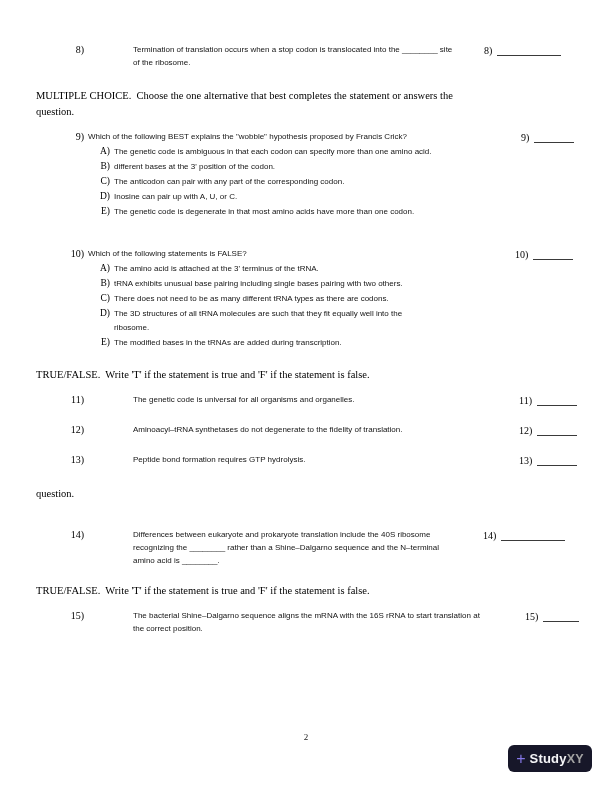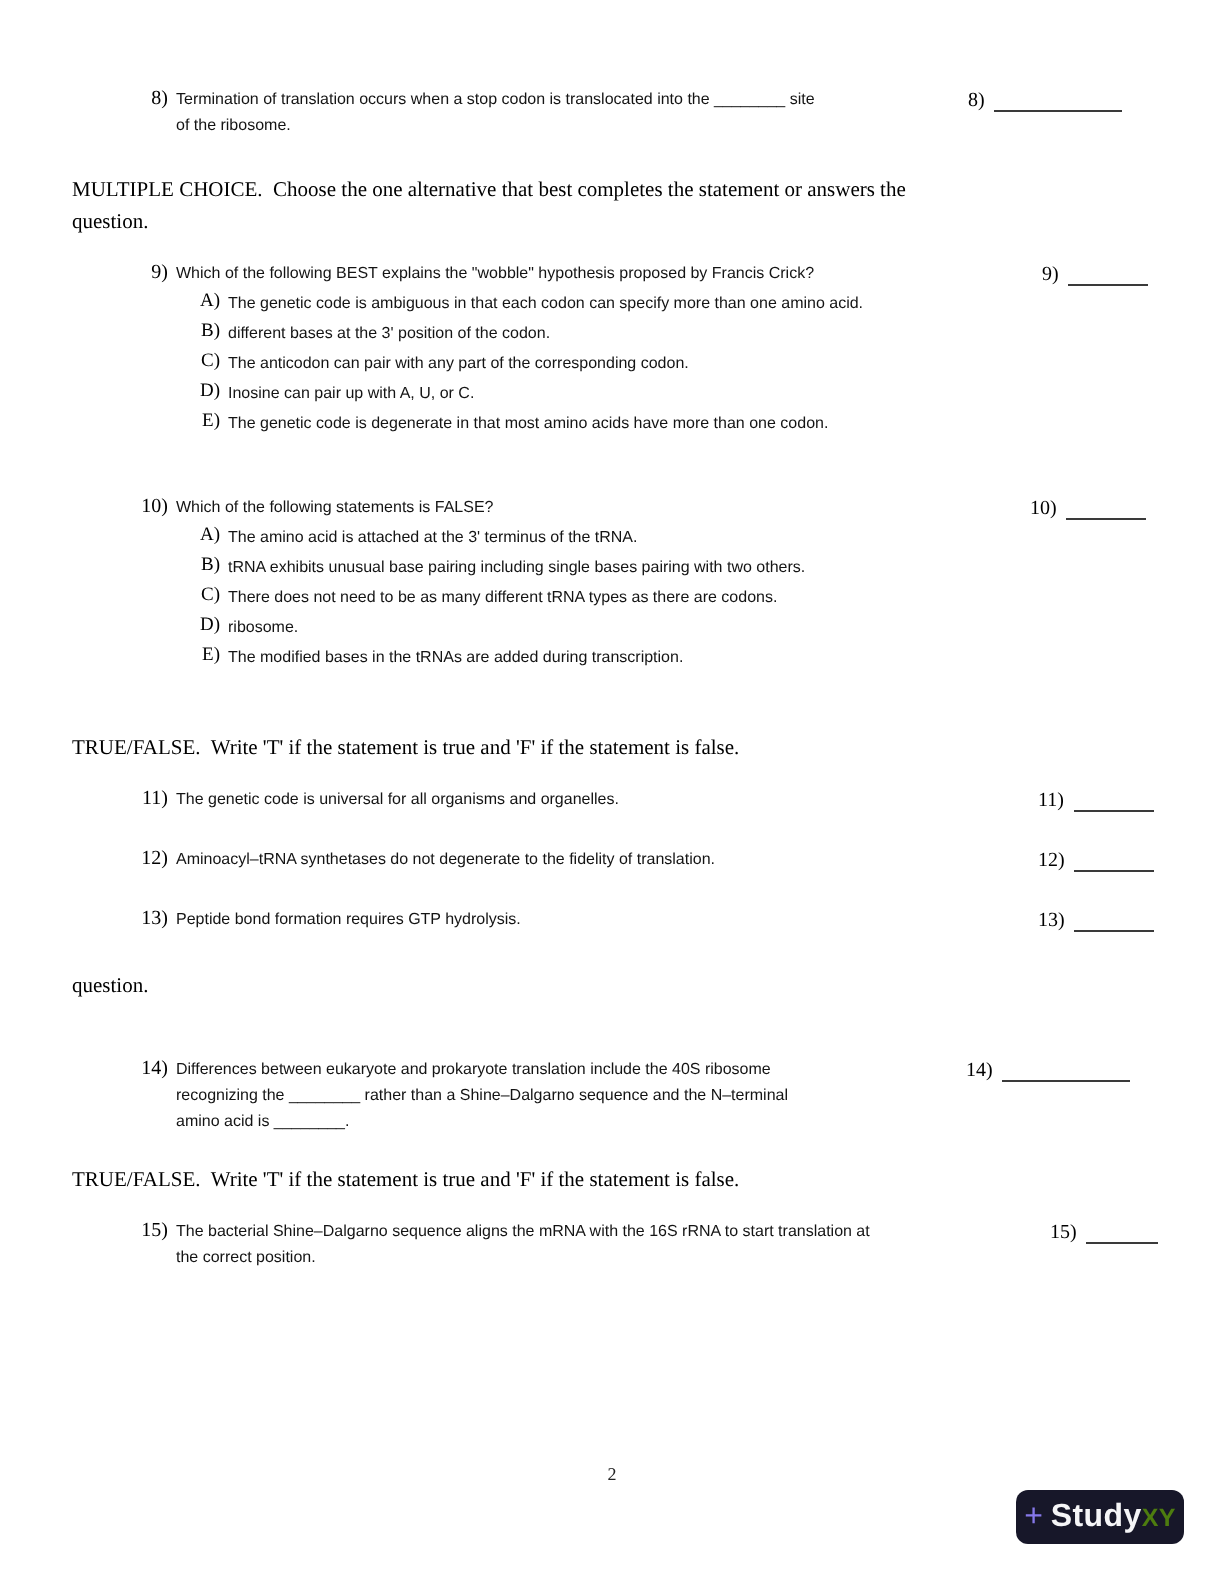--- a/index.html
+++ b/index.html
@@ -17,21 +17,21 @@
     font-size:10.5px; line-height:16px; color:#000;
   }
 
   
   .q { position:absolute; left:36px; display:flex; align-items:flex-start; }
   .qnum {
     font-family:"Liberation Serif", serif; font-size:10px; line-height:14px;
     width:48px; text-align:right; padding-right:4px; flex:none; color:#000;
   }
   .qbody { font-size:8px; line-height:14px; width:400px; }
-  .qbody.lh13 { line-height:13px; }
+  .qbody.lh13 { line-height:13px;margin-left:45px; }
 
   
   .opt { display:flex; align-items:flex-start; }
   .optl {
     font-family:"Liberation Serif", serif; font-size:9.5px; line-height:14px;
     width:22px; text-align:right; padding-right:4px; flex:none; color:#000;
   }
   .optt { font-size:8px; line-height:14px; width:372px; padding-top:1px; }
 
   
@@ -49,22 +49,22 @@
   }
   .logo {
     position:absolute; left:508px; top:745px; width:84px; height:27px;
     background:#171729; border-radius:6px;
     display:flex; align-items:center; justify-content:center;
   }
   .logo .plus {
     color:#8678e9; font-size:16px; font-weight:400; line-height:16px;
     margin-right:4px; font-family:"Liberation Sans", sans-serif;
   }
-  .logo .study { color:#f5f5f7; font-weight:bold; font-size:16px; letter-spacing:0.2px; }
-  .logo .xy { color:#4d7c0f; font-weight:bold; font-size:12.5px; letter-spacing:0.2px; }
+  .logo .study { color:#f5f5f7; font-weight:bold; font-size:13px; letter-spacing:0.2px; }
+  .logo .xy { color:#a3a3a3; font-weight:bold; font-size:12.5px; letter-spacing:0.2px; }
 </style>
 </head>
 <body>
 
 <div class="page">
 
   <div class="q" style="top:43px">
     <div class="qnum">8)</div>
     <div class="qbody lh13">
       <div class="line">Termination of translation occurs when a stop codon is translocated into the ________ site</div>
@@ -129,20 +129,21 @@
           <div class="optl">B)</div>
           <div class="optt line">tRNA exhibits unusual base pairing including single bases pairing with two others.</div>
         </div>
         <div class="opt">
           <div class="optl">C)</div>
           <div class="optt line">There does not need to be as many different tRNA types as there are codons.</div>
         </div>
         <div class="opt">
           <div class="optl">D)</div>
           <div class="optt">
+            <div class="line">The 3D structures of all tRNA molecules are such that they fit equally well into the</div>
             <div class="line">ribosome.</div>
           </div>
         </div>
         <div class="opt">
           <div class="optl">E)</div>
           <div class="optt line">The modified bases in the tRNAs are added during transcription.</div>
         </div>
       </div>
     </div>
   </div>

